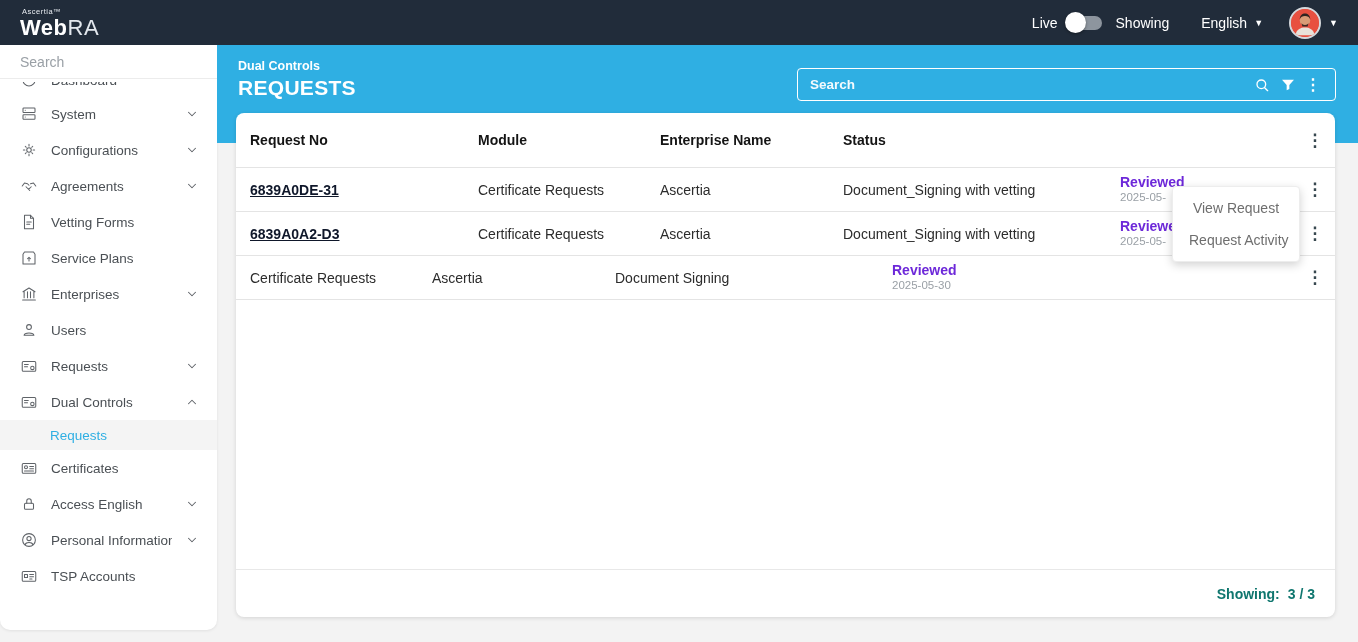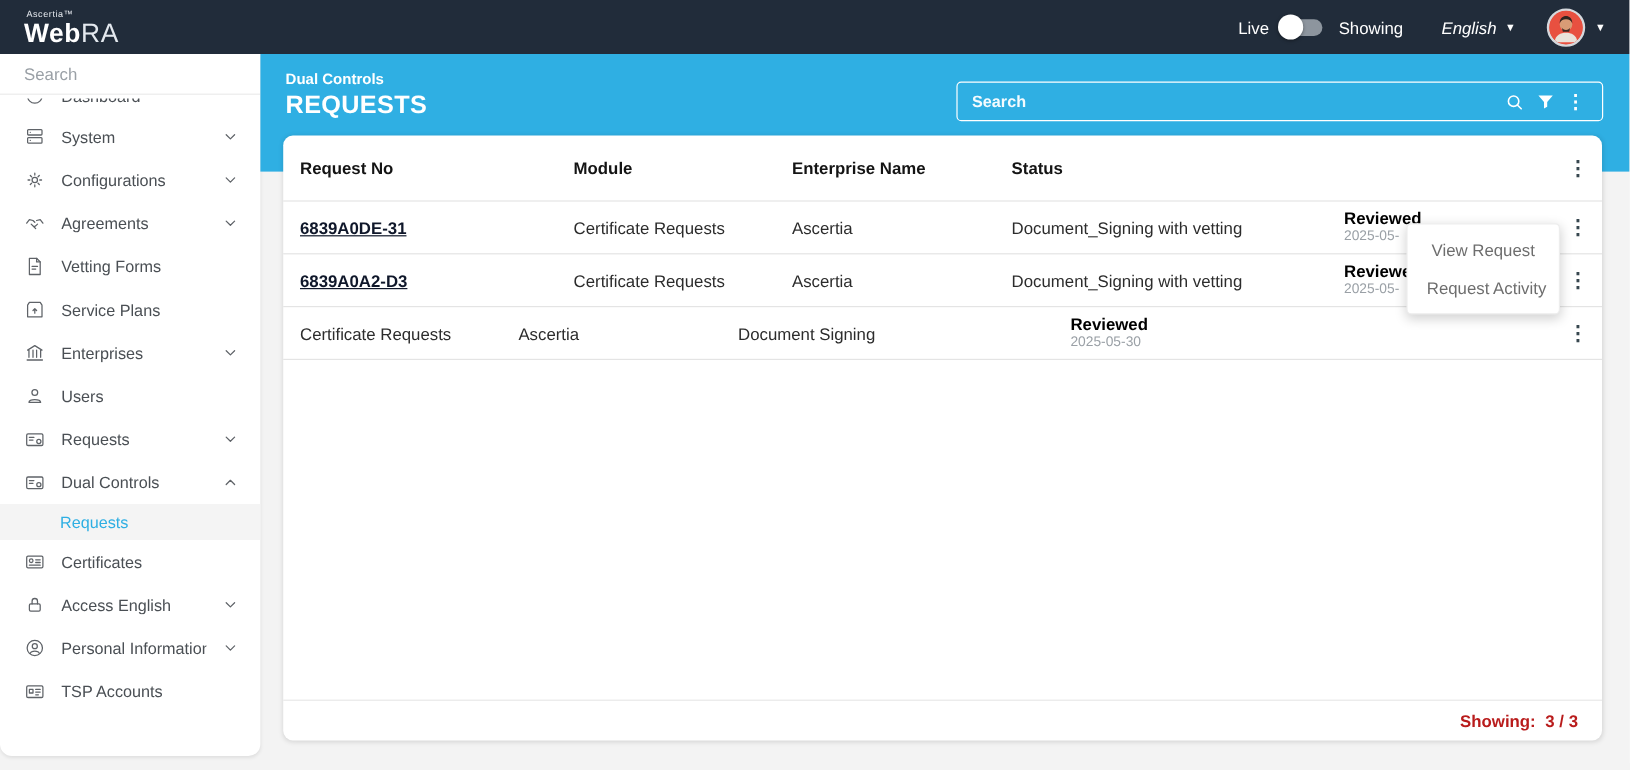--- a/index.html
+++ b/index.html
@@ -13,21 +13,21 @@
   .brand .sup { font-size:7.5px; letter-spacing:.5px; display:block; margin:0 0 1px 2px; color:#e8ecf1; }
   .brand .logo { font-size:22px; letter-spacing:.5px; }
   .brand .logo .web { font-weight:700; }
   .brand .logo .ra { font-weight:400; color:#e3e8ee; }
   .topbar-right { display:flex; align-items:center; color:#fff; font-size:14px; }
   .tlabel { cursor:pointer; }
   .toggle { position:relative; width:34px; height:14px; background:#8d959e; border-radius:8px;
     margin:0 14px 0 10px; cursor:pointer; }
   .toggle .knob { position:absolute; left:-3px; top:-4px; width:21px; height:21px; background:#fff;
     border-radius:50%; box-shadow:0 1px 3px rgba(0,0,0,.4); }
-  .lang { display:flex; align-items:center; gap:7px; margin-left:32px; cursor:pointer;font-style:italic; }
+  .lang { display:flex; align-items:center; gap:7px; margin-left:32px; cursor:pointer; }
   .caret { font-size:9px; color:#fff; }
   .avatar-wrap { display:flex; align-items:center; gap:8px; margin-left:26px; cursor:pointer; }
   .avatar { width:32px; height:32px; border-radius:50%; border:2px solid #d5d8dc; overflow:hidden;
     background:#e85040; }
 
   
   .content-row { display:flex; height:597px; }
 
   
   .sidebar { width:217px; background:#fff; height:585px; border-radius:0 0 10px 10px;
@@ -73,26 +73,26 @@
 
   
   .card { position:absolute; top:68px; left:19px; right:23px; height:504px; background:#fff;
     border-radius:8px; box-shadow:0 1px 4px rgba(0,0,0,.13); z-index:2; }
   .trow { display:flex; align-items:center; padding-left:14px; border-bottom:1px solid #e4e4e4; }
   .thead { height:55px; font-size:14px; font-weight:700; color:#141414; }
   .tbody-row { height:44px; font-size:14px; color:#2c2c2c; }
   .c1 { width:228px; } .c2 { width:182px; } .c3 { width:183px; } .c4 { width:277px; }
   .c5 { flex:1; } .c6 { width:40px; text-align:center; }
   .req-link { color:#0f172a; font-weight:700; text-decoration:underline; cursor:pointer; }
-  .status-cell .st { font-weight:700; color:#000000; line-height:1.2; }
+  .status-cell .st { font-weight:700; color:#6d28d9; line-height:1.2; }
   .status-cell .dt { font-size:11.5px; color:#9aa0a6; line-height:1.3; }
   .kebab { color:#37474f; font-size:17px; font-weight:700; cursor:pointer; line-height:1; }
-  .tfoot { position:absolute; bottom:0; left:0; right:0; height:34px; border-top:1px solid #e8e8e8;
+  .tfoot { position:absolute; bottom:0; left:0; right:0; height:48px; border-top:1px solid #e8e8e8;
     display:flex; align-items:center; justify-content:flex-end; gap:8px; padding-right:20px;
-    font-size:14px; font-weight:700; color:#b91c1c; }
+    font-size:14px; font-weight:700; color:#0f766e; }
 
   
   .ctx-menu { position:absolute; left:955px; top:141px; width:128px; background:#fff;
     border:1px solid #ededed; border-radius:4px; box-shadow:0 3px 10px rgba(0,0,0,.18);
     z-index:50; padding:5px 0; }
   .ctx-item { padding:8px 16px; font-size:14px; color:#6e6e6e; white-space:nowrap; cursor:pointer;text-align:center; }
 </style>
 </head>
 <body>
 

